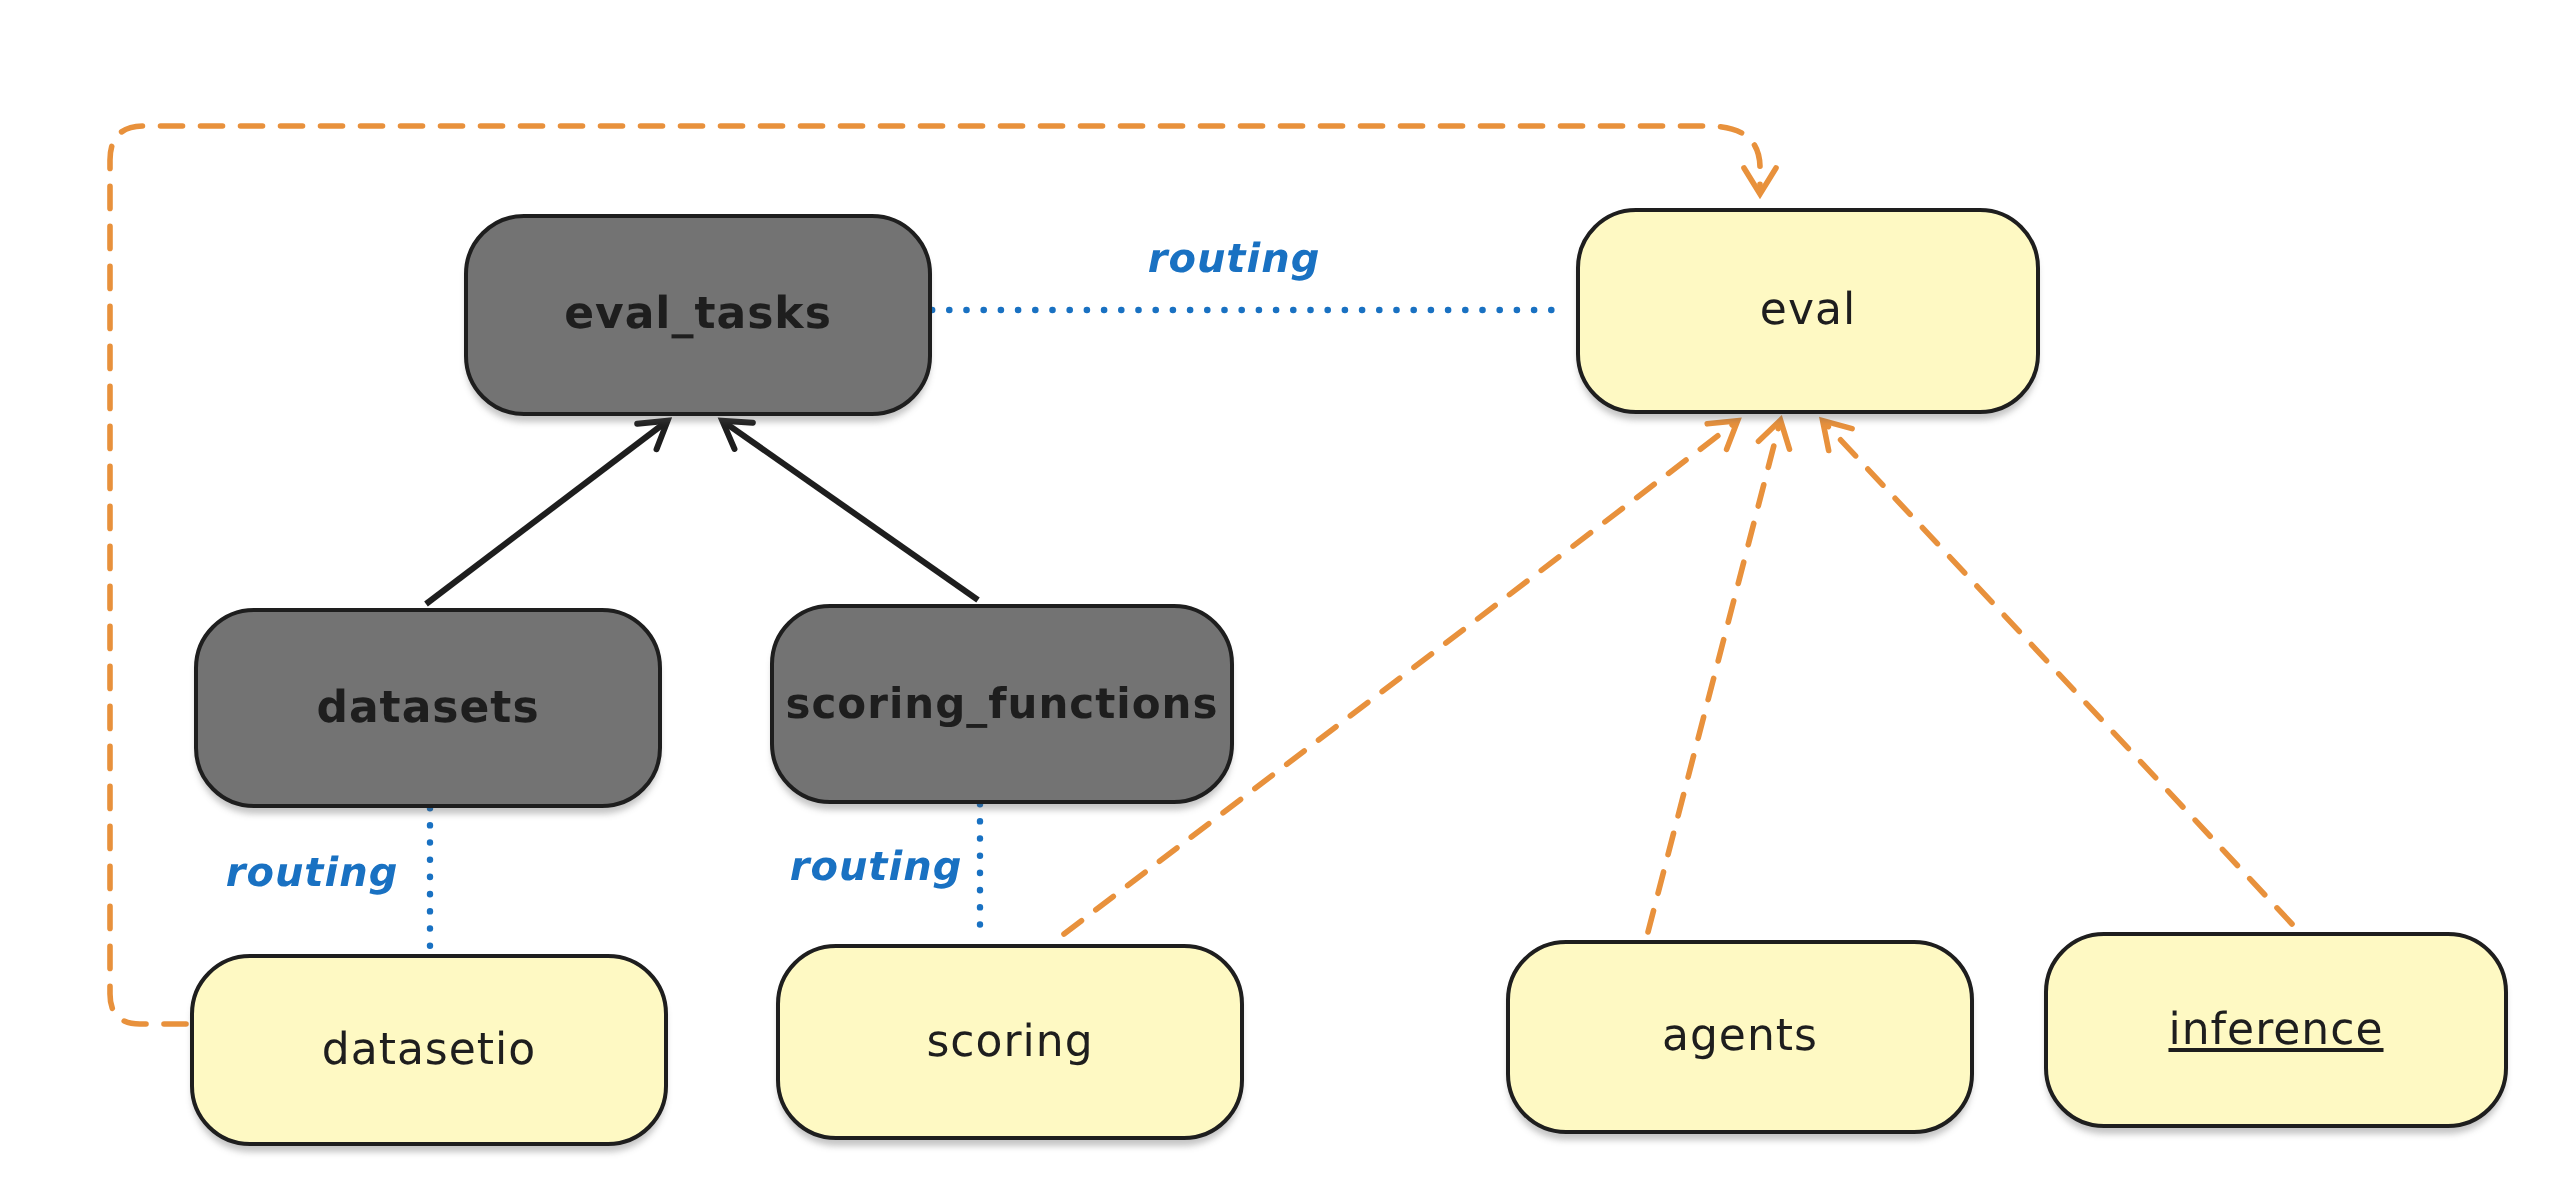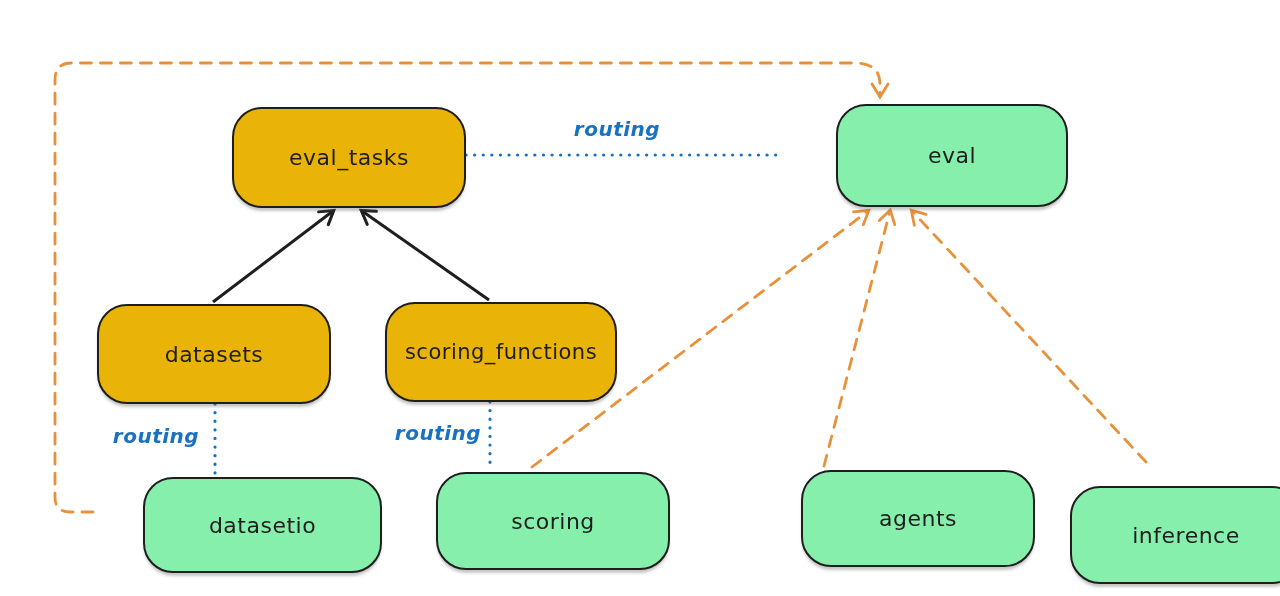--- a/index.html
+++ b/index.html
@@ -12,30 +12,30 @@
   }
   #edges{position:absolute;left:0;top:0;z-index:1;}
   .node{
     position:absolute;z-index:2;
     border:2.5px solid #1e1e1e;
     border-radius:30px;
     display:flex;align-items:center;justify-content:center;
     font-size:22px;letter-spacing:.5px;color:#1e1e1e;
     box-shadow:0 4px 3px -1px rgba(90,90,90,.35);
   }
-  .node-blue{background:#eab308;}
-  .node-green{background:#86efac;margin-left:48px;}
+  .node-blue{background:#737373;font-weight:bold;}
+  .node-green{background:#fef9c3;}
   #n-eval-tasks{left:232px;top:107px;width:230px;height:97px;}
   #n-eval{left:788px;top:104px;width:228px;height:99px;}
   #n-datasets{left:97px;top:304px;width:230px;height:96px;}
   #n-scoring-functions{left:385px;top:302px;width:228px;height:96px;font-size:21px;}
   #n-datasetio{left:95px;top:477px;width:235px;height:92px;}
   #n-scoring{left:388px;top:472px;width:230px;height:94px;}
   #n-agents{left:753px;top:470px;width:230px;height:93px;}
-  #n-inference{left:1022px;top:486px;width:228px;height:94px;}
+  #n-inference{left:1022px;top:466px;width:228px;height:94px;text-decoration:underline;}
   .edge-label{
     position:absolute;z-index:3;
     color:#1971c2;font-size:20px;font-weight:600;letter-spacing:.5px;
     transform:translate(-50%,-50%);
     white-space:nowrap;
     font-style:italic;
   }
   #lbl-routing-1{left:617px;top:129px;}
   #lbl-routing-2{left:156px;top:436px;}
   #lbl-routing-3{left:438px;top:433px;}

